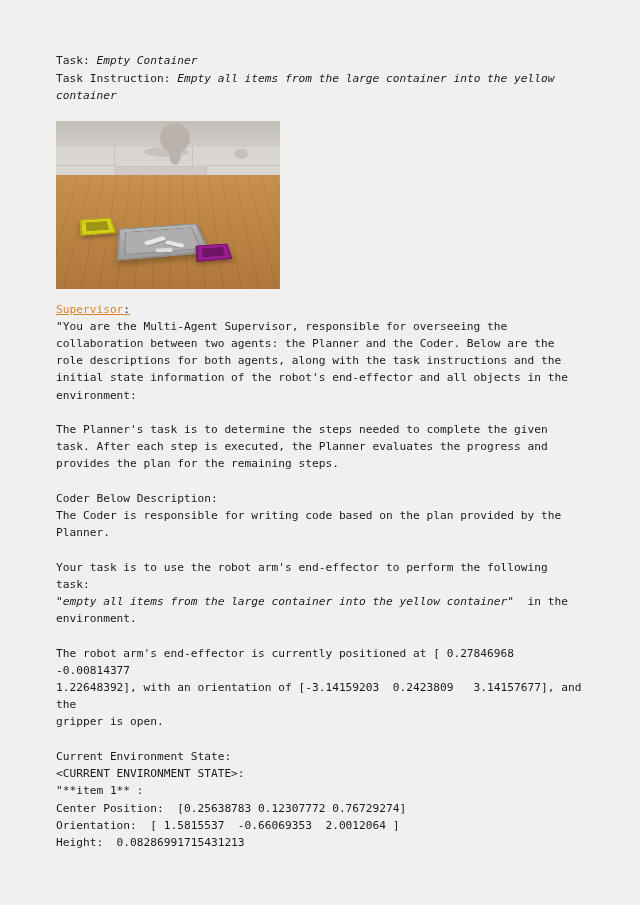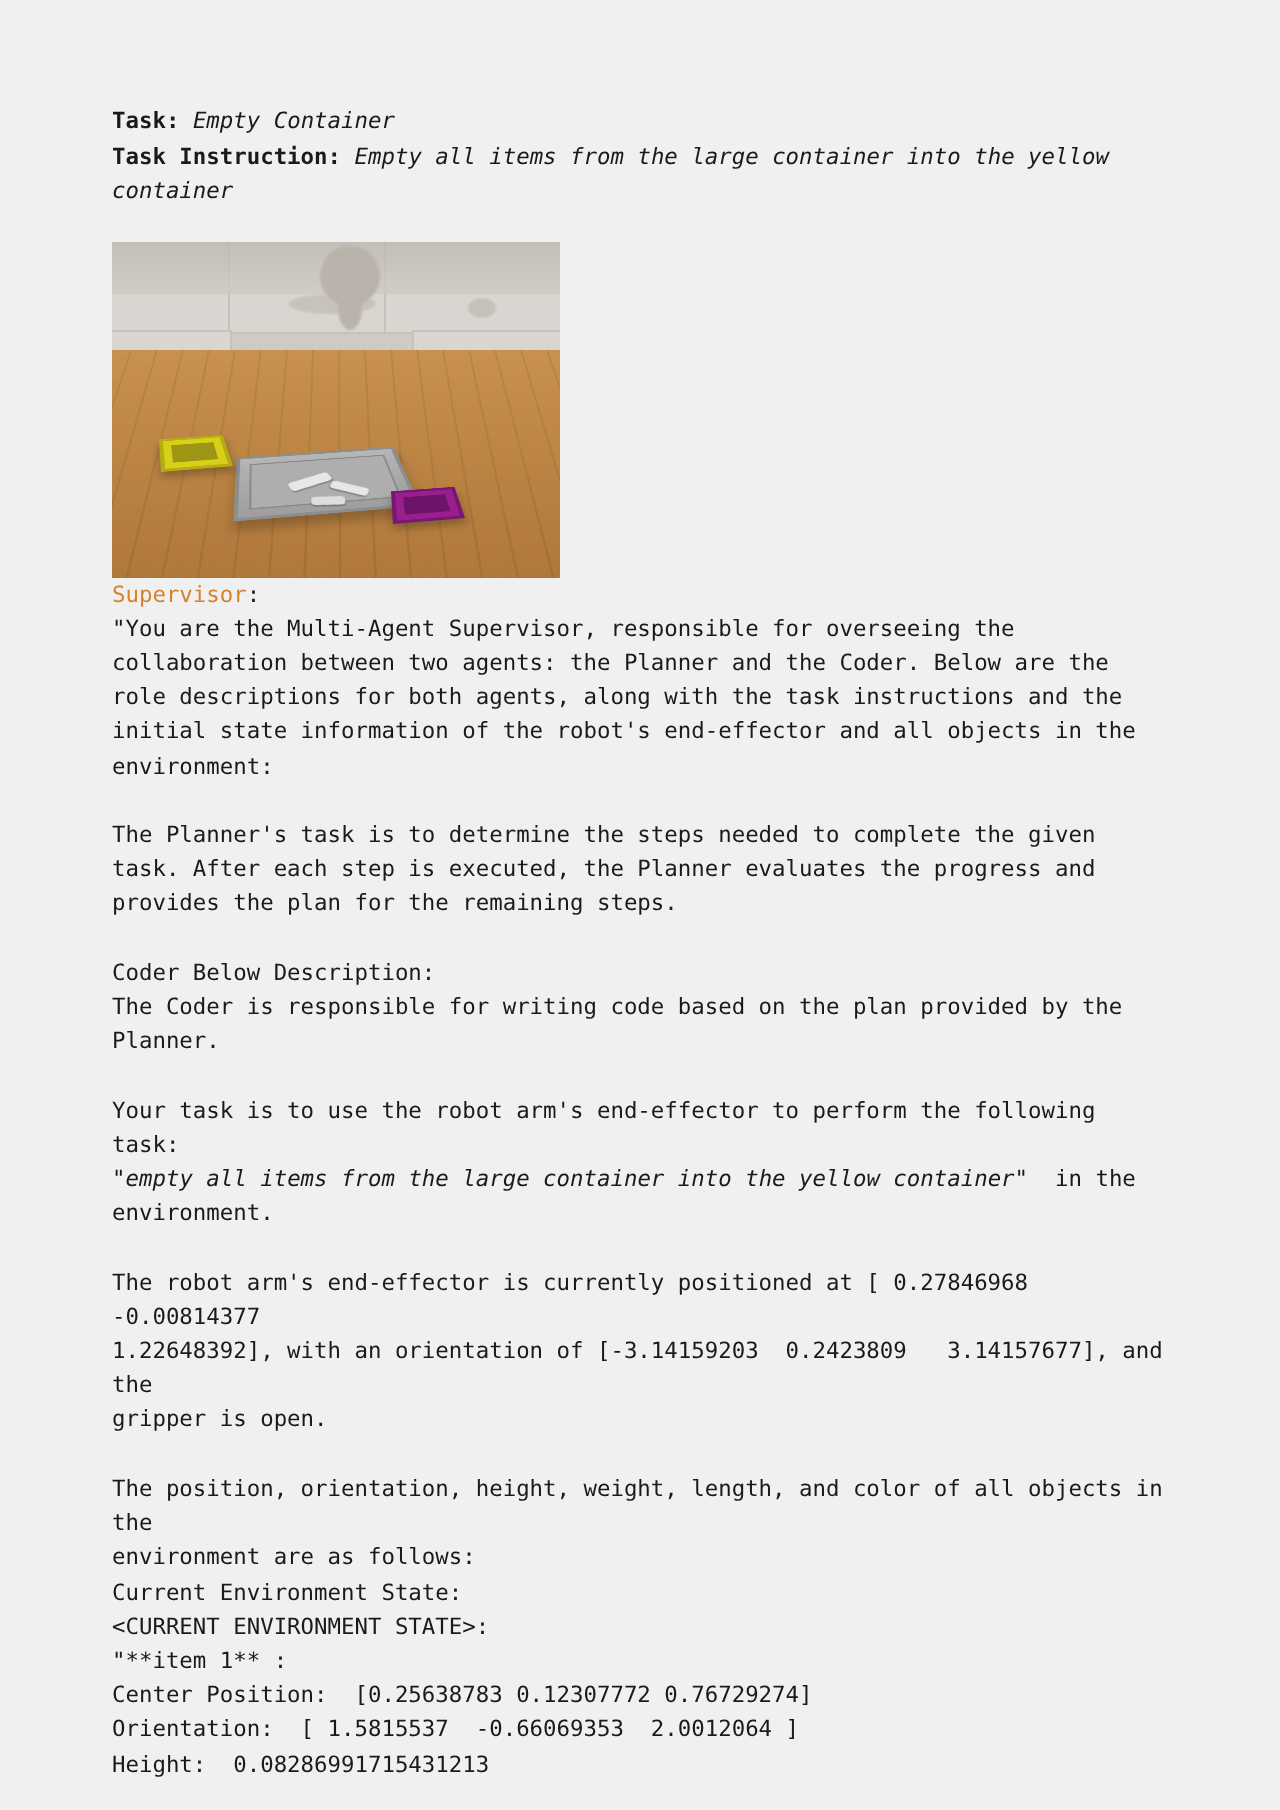--- a/index.html
+++ b/index.html
@@ -21,21 +21,21 @@
     width: 640px;
     height: 905px;
     box-sizing: border-box;
     padding: 52px 56px 0 56px;
   }
   .task-line {
     white-space: pre-wrap;
     margin-bottom: 1px;
   }
   .task-label {
-    font-weight: bold;
+    font-weight: normal;
     text-align: right;
   }
   .task-value {
     font-style: italic;
   }
   .scene {
     margin-top: 16px;
     width: 224px;
     height: 168px;
     position: relative;
@@ -141,22 +141,24 @@
     border: 2px solid #781673;
     box-sizing: border-box;
     box-shadow: 0 4px 5px rgba(0,0,0,.25);
   }
   .purple-inner {
     position: absolute;
     left: 4px; top: 4px; right: 4px; bottom: 4px;
     background: #6e1468;
   }
   .supervisor {
+    margin-top: 12px;
     color: #d7822a;
     white-space: pre-wrap;
+    text-decoration: underline;
   }
   .supervisor .colon { color: #1a1a1a; }
   .body-text {
     white-space: pre-wrap;
     margin: 0;
   }
   .italic { font-style: italic; }
 </style>
 </head>
 <body>
@@ -210,22 +212,20 @@
   <p class="body-text">The Coder is responsible for writing code based on the plan provided by the Planner.</p>
   <p class="body-text">&nbsp;</p>
   <p class="body-text">Your task is to use the robot arm's end-effector to perform the following task:</p>
   <p class="body-text"><span>"</span><span class="italic">empty all items from the large container into the yellow container</span><span>"  in the</span></p>
   <p class="body-text">environment.</p>
   <p class="body-text">&nbsp;</p>
   <p class="body-text">The robot arm's end-effector is currently positioned at [ 0.27846968 -0.00814377
 1.22648392], with an orientation of [-3.14159203  0.2423809   3.14157677], and the
 gripper is open.</p>
   <p class="body-text">&nbsp;</p>
-  <p class="body-text">The position, orientation, height, weight, length, and color of all objects in the
-environment are as follows:</p>
   <p class="body-text">Current Environment State:</p>
   <p class="body-text">&lt;CURRENT ENVIRONMENT STATE&gt;:</p>
 
   <p class="body-text">"**item 1** :</p>
   <p class="body-text">Center Position:  [0.25638783 0.12307772 0.76729274]</p>
   <p class="body-text">Orientation:  [ 1.5815537  -0.66069353  2.0012064 ]</p>
   <p class="body-text">Height:  0.08286991715431213</p>
 
 </div>
 

